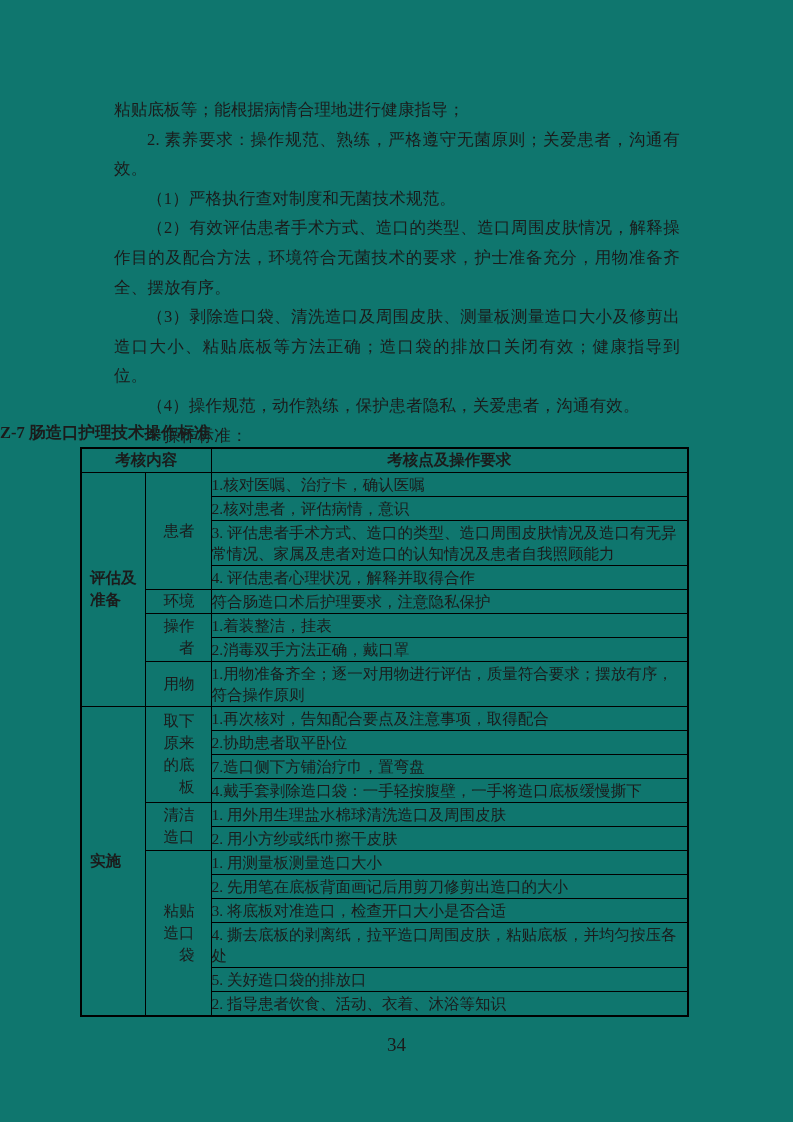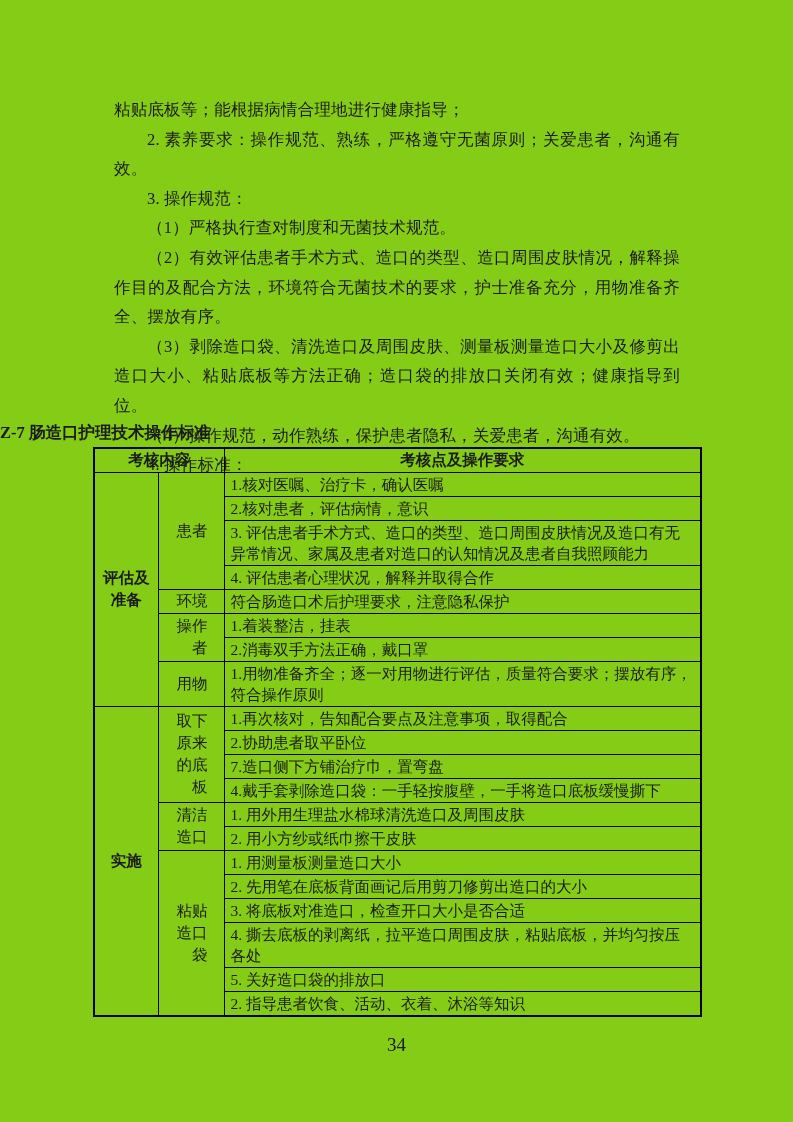--- a/index.html
+++ b/index.html
@@ -6,21 +6,21 @@
   html, body { margin: 0; padding: 0; }
   body {
     width: 793px; height: 1122px;
     background: #ffffff;
     font-family: "Liberation Serif", "DejaVu Serif", serif;
     color: #1b1b1b;
   }
   .page {
     position: relative;
     width: 793px; height: 1122px;
-    background: #84cc16;
+    background: #0f766e;
     overflow: hidden;
   }
   
   .body-text {
     position: absolute;
     top: 95px; left: 114px;
     width: 566px;
   }
   .body-text p {
     margin: 0;
@@ -35,58 +35,58 @@
     position: absolute;
     top: 421px; left: 0;
     width: 793px;
     font-size: 16.5px;
     font-weight: bold;
     line-height: 24px;
   }
   
   table.standards {
     position: absolute;
-    top: 447px; left: 93px;
+    top: 447px; left: 80px;
     width: 607px;
     border-collapse: collapse;
     table-layout: fixed;
     border: 2px solid #000;
     font-size: 15.5px;
   }
   table.standards td {
     border: 1px solid #000;
     vertical-align: middle;
     overflow: hidden;
   }
   td.hdr {
     height: 24px;
     text-align: center;
     font-weight: bold;
     border-bottom: 2px solid #000;
     padding: 0;
   }
   td.c1 {
     width: 64px;
-    text-align: center;
+    text-align: left;
     font-weight: bold;
     white-space: pre-line;
     line-height: 22px;
-    padding: 0;
+    padding: 8px;
   }
   td.c2 {
     width: 66px;
     text-align: right;
     font-weight: normal;
     white-space: pre-line;
     line-height: 22px;
     padding: 0 16px;
   }
   td.c3 {
     width: 477px;
-    padding: 1px 6px;
+    padding: 1px 0;
     line-height: 21px;
     height: 23px;
     text-align: left;
   }
   tr.sec td { border-top: 1px solid #ef4444; }
   
   .footer {
     position: absolute;
     top: 1034px; left: 0;
     width: 793px;
@@ -95,21 +95,20 @@
   }
 </style>
 </head>
 <body>
 
 <div class="page">
 
   <div class="body-text">
     <p>粘贴底板等；能根据病情合理地进行健康指导；</p>
     <p class="indent">2. 素养要求：操作规范、熟练，严格遵守无菌原则；关爱患者，沟通有效。</p>
-    <p class="indent">3. 操作规范：</p>
     <p class="indent">（1）严格执行查对制度和无菌技术规范。</p>
     <p class="indent">（2）有效评估患者手术方式、造口的类型、造口周围皮肤情况，解释操作目的及配合方法，环境符合无菌技术的要求，护士准备充分，用物准备齐全、摆放有序。</p>
     <p class="indent">（3）剥除造口袋、清洗造口及周围皮肤、测量板测量造口大小及修剪出造口大小、粘贴底板等方法正确；造口袋的排放口关闭有效；健康指导到位。</p>
     <p class="indent">（4）操作规范，动作熟练，保护患者隐私，关爱患者，沟通有效。</p>
     <p class="indent">4. 操作标准：</p>
   </div>
 
   <div class="table-title">Z-7 肠造口护理技术操作标准</div>
 
   <table class="standards">

